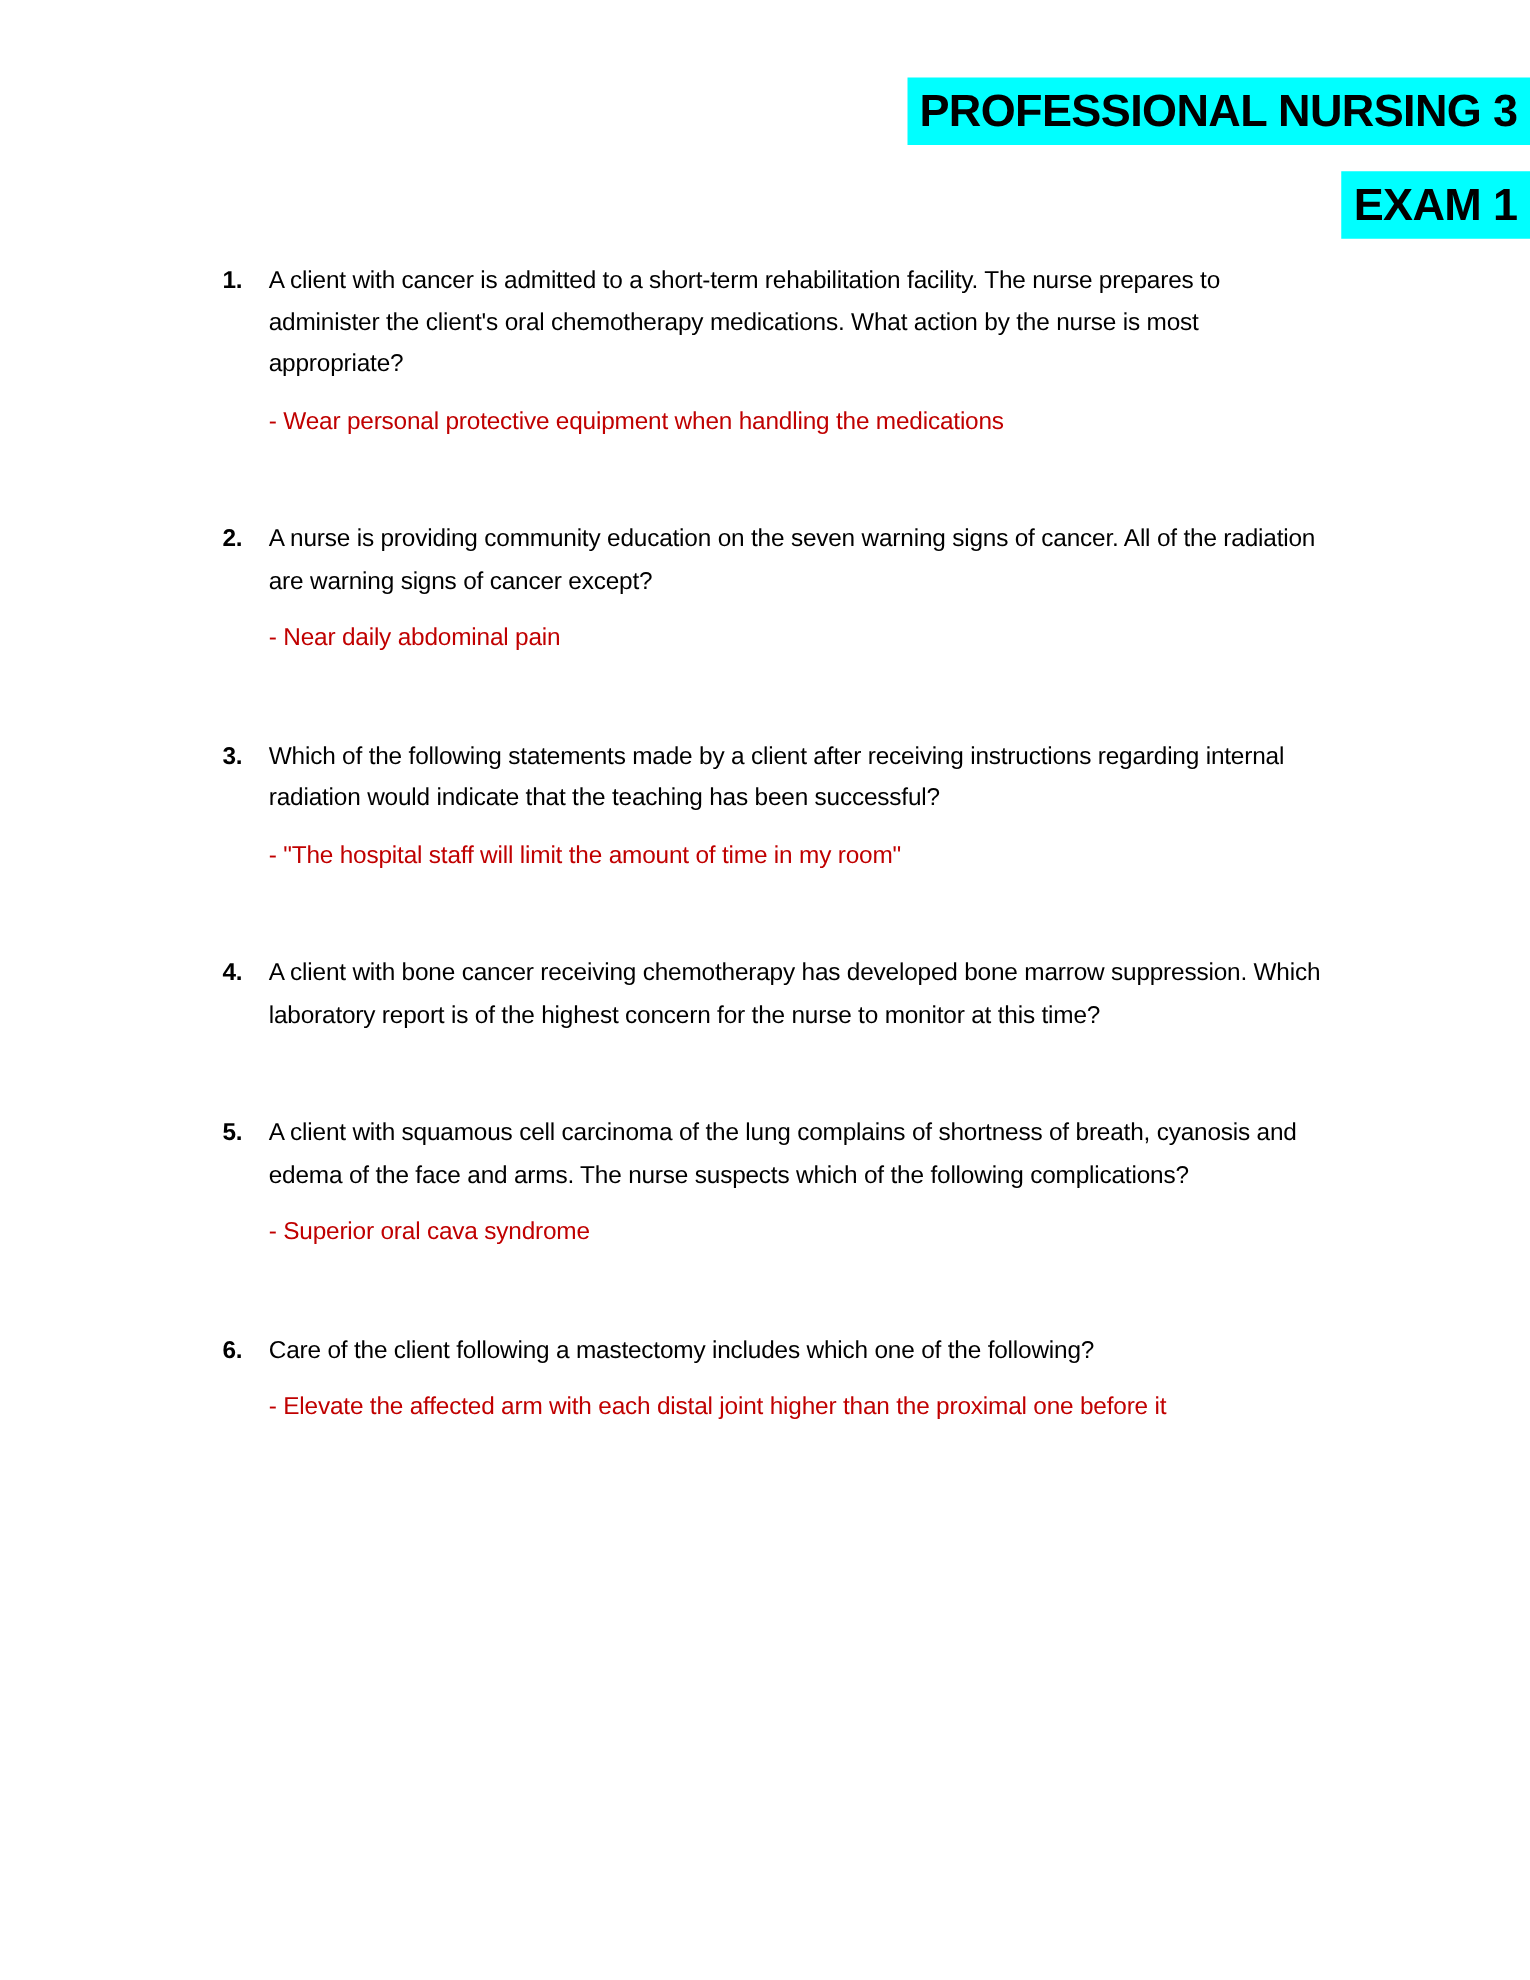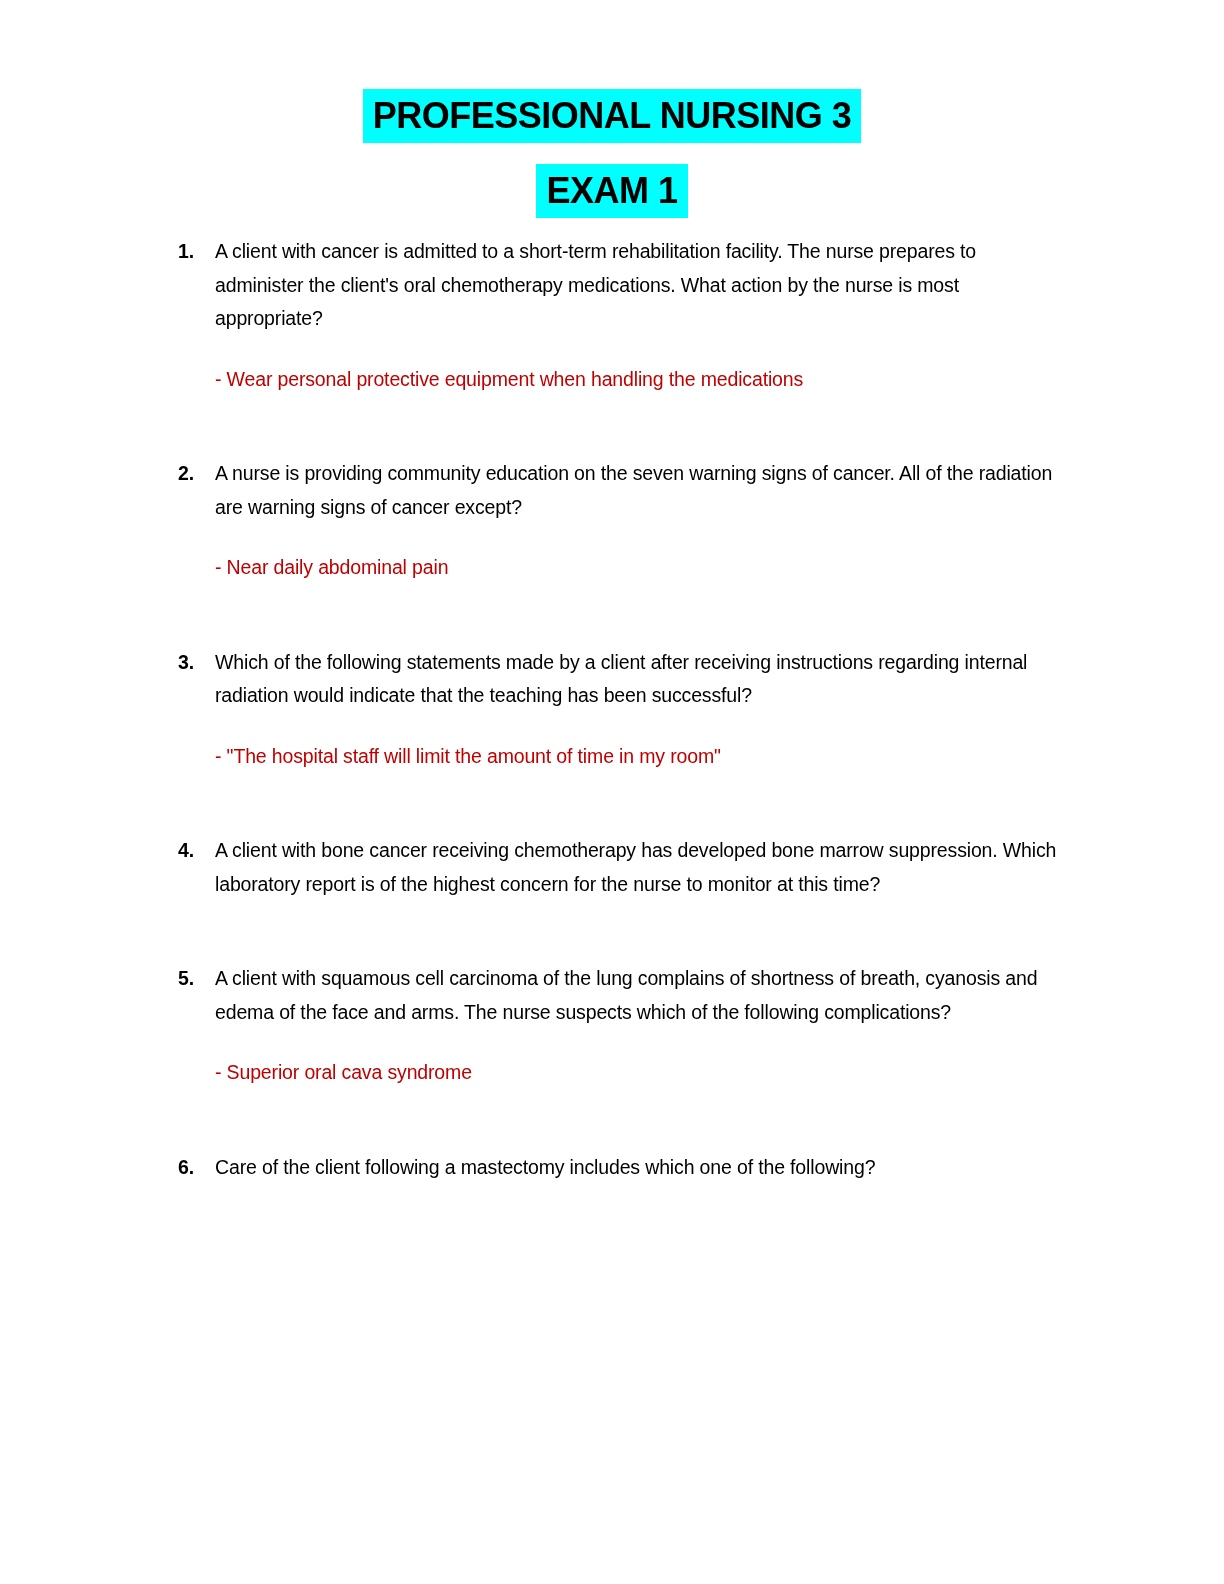--- a/index.html
+++ b/index.html
@@ -20,22 +20,22 @@
     color: var(--ink);
     overflow: hidden;
   }
   .page {
     position: relative;
     width: 1224px;
     height: 1584px;
     background: #ffffff;
   }
   .titles {
-    padding-top: 89px;
-    text-align: center;
+    padding-top: 62px;
+    text-align: right;
   }
   .title-line {
     margin: 0 0 21px 0;
     font-size: 36px;
     font-weight: bold;
     line-height: 1;
   }
   .title-line.second { margin-bottom: 13px; }
   .hl {
     display: inline-block;
@@ -55,21 +55,21 @@
   .qblock { margin-bottom: 61px; }
   .qrow { display: flex; align-items: flex-start; }
   .qnum {
     font-weight: bold;
     width: 37px;
     flex-shrink: 0;
   }
   .qtext { width: 845px; }
   .answer {
     margin-left: 37px;
-    margin-top: 27px;
+    margin-top: 12px;
     color: var(--ans);
     width: 863px;
   }
 </style>
 </head>
 <body>
 
 <div class="page">
   <div class="titles">
     <h1 class="title-line"><span class="hl">PROFESSIONAL NURSING 3</span></h1>
@@ -114,15 +114,16 @@
       <span class="qtext">A client with squamous cell carcinoma of the lung complains of shortness of breath, cyanosis and edema of the face and arms. The nurse suspects which of the following complications?</span>
     </div>
     <div class="answer">- Superior oral cava syndrome</div>
   </div>
 
   <div class="qblock">
     <div class="qrow">
       <span class="qnum">6.</span>
       <span class="qtext">Care of the client following a mastectomy includes which one of the following?</span>
     </div>
+    <div class="answer">- Elevate the affected arm with each distal joint higher than the proximal one before it</div>
   </div>
 </div>
 </div>
 
 </body></html>

